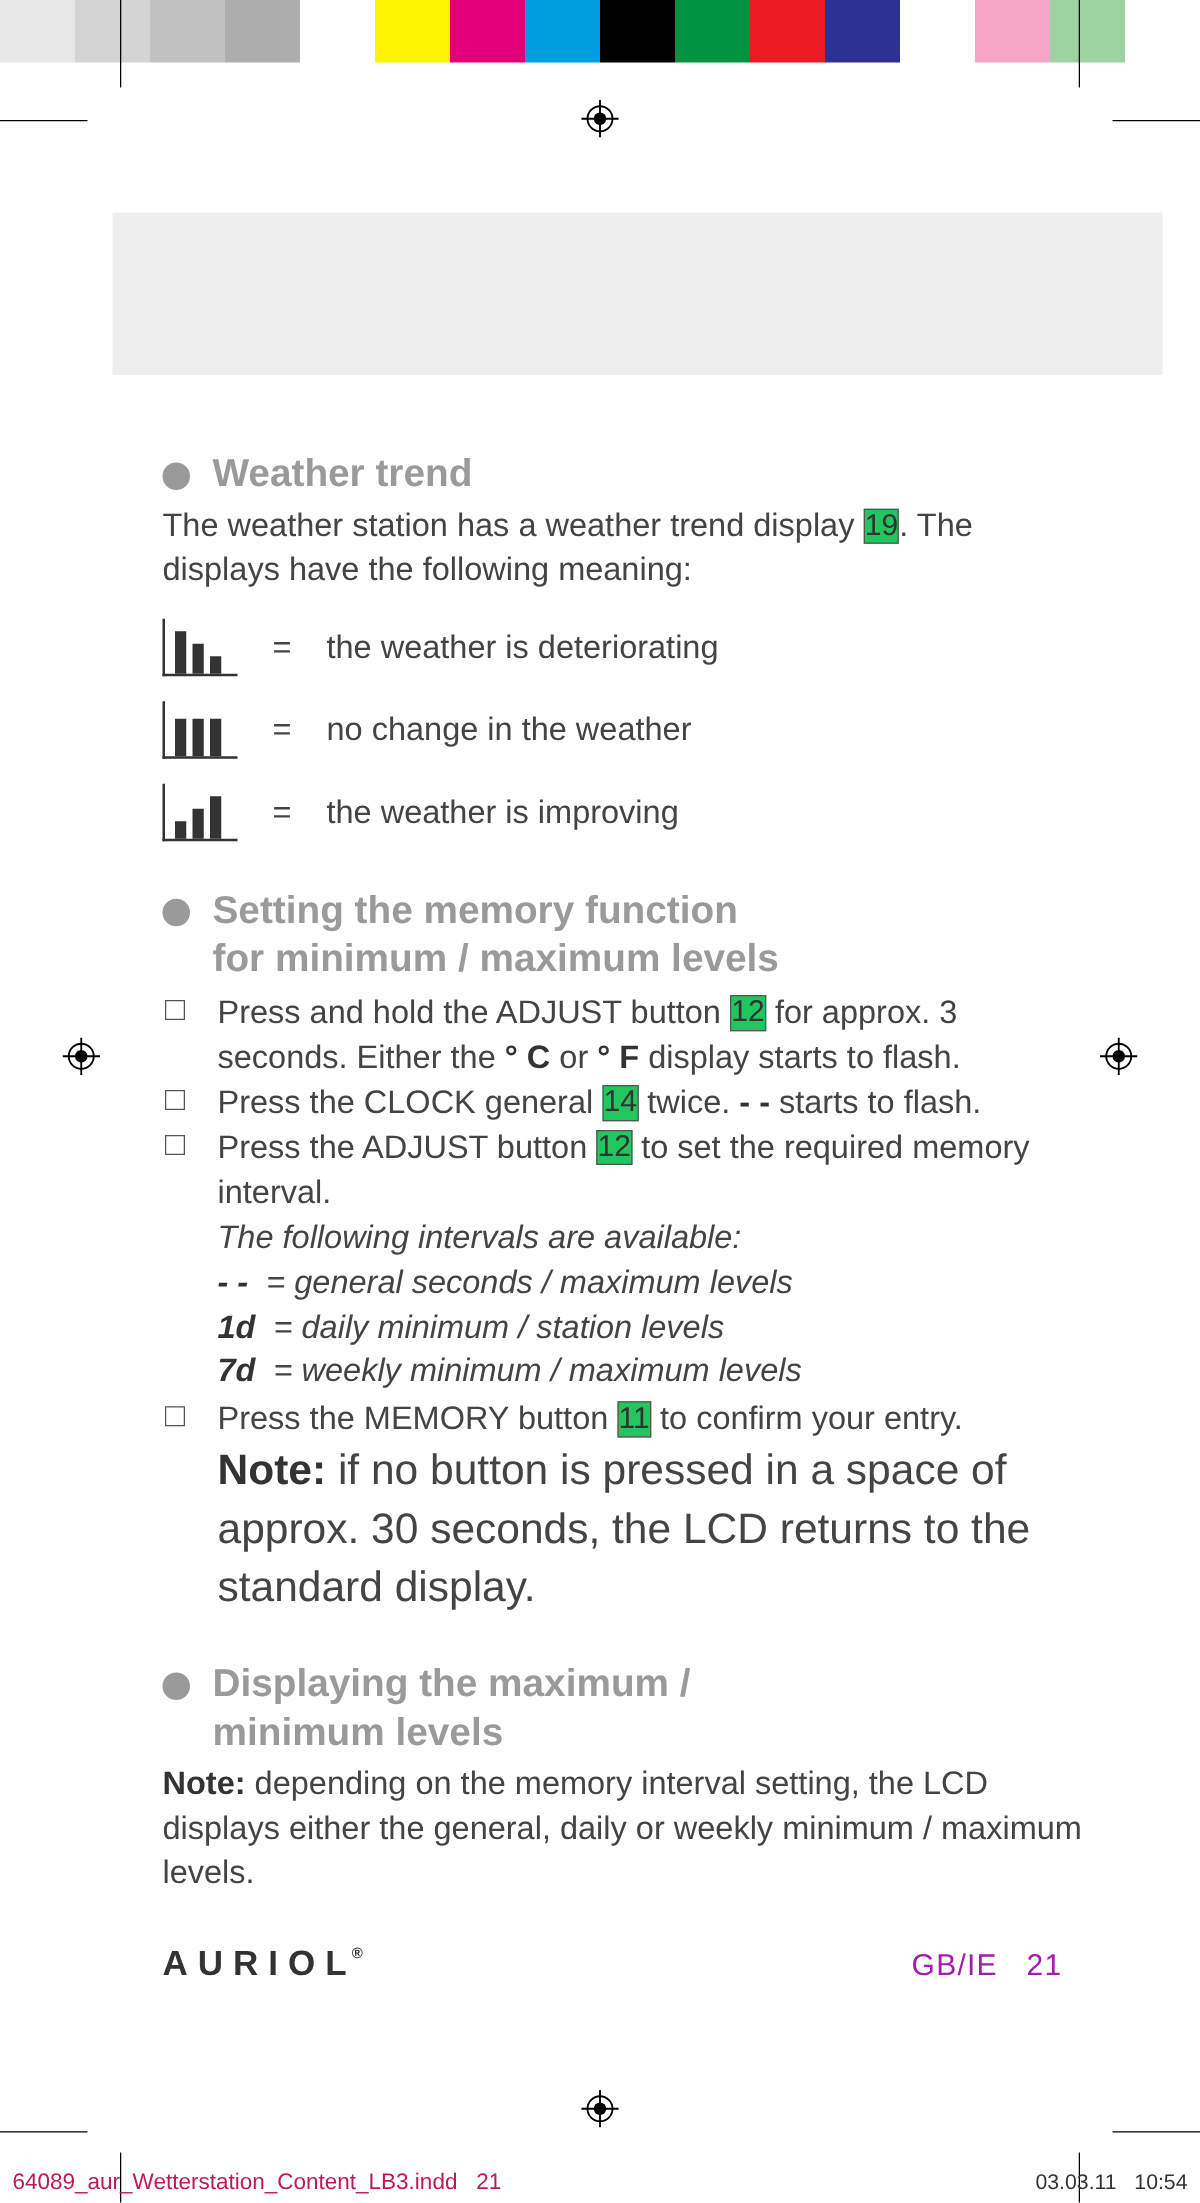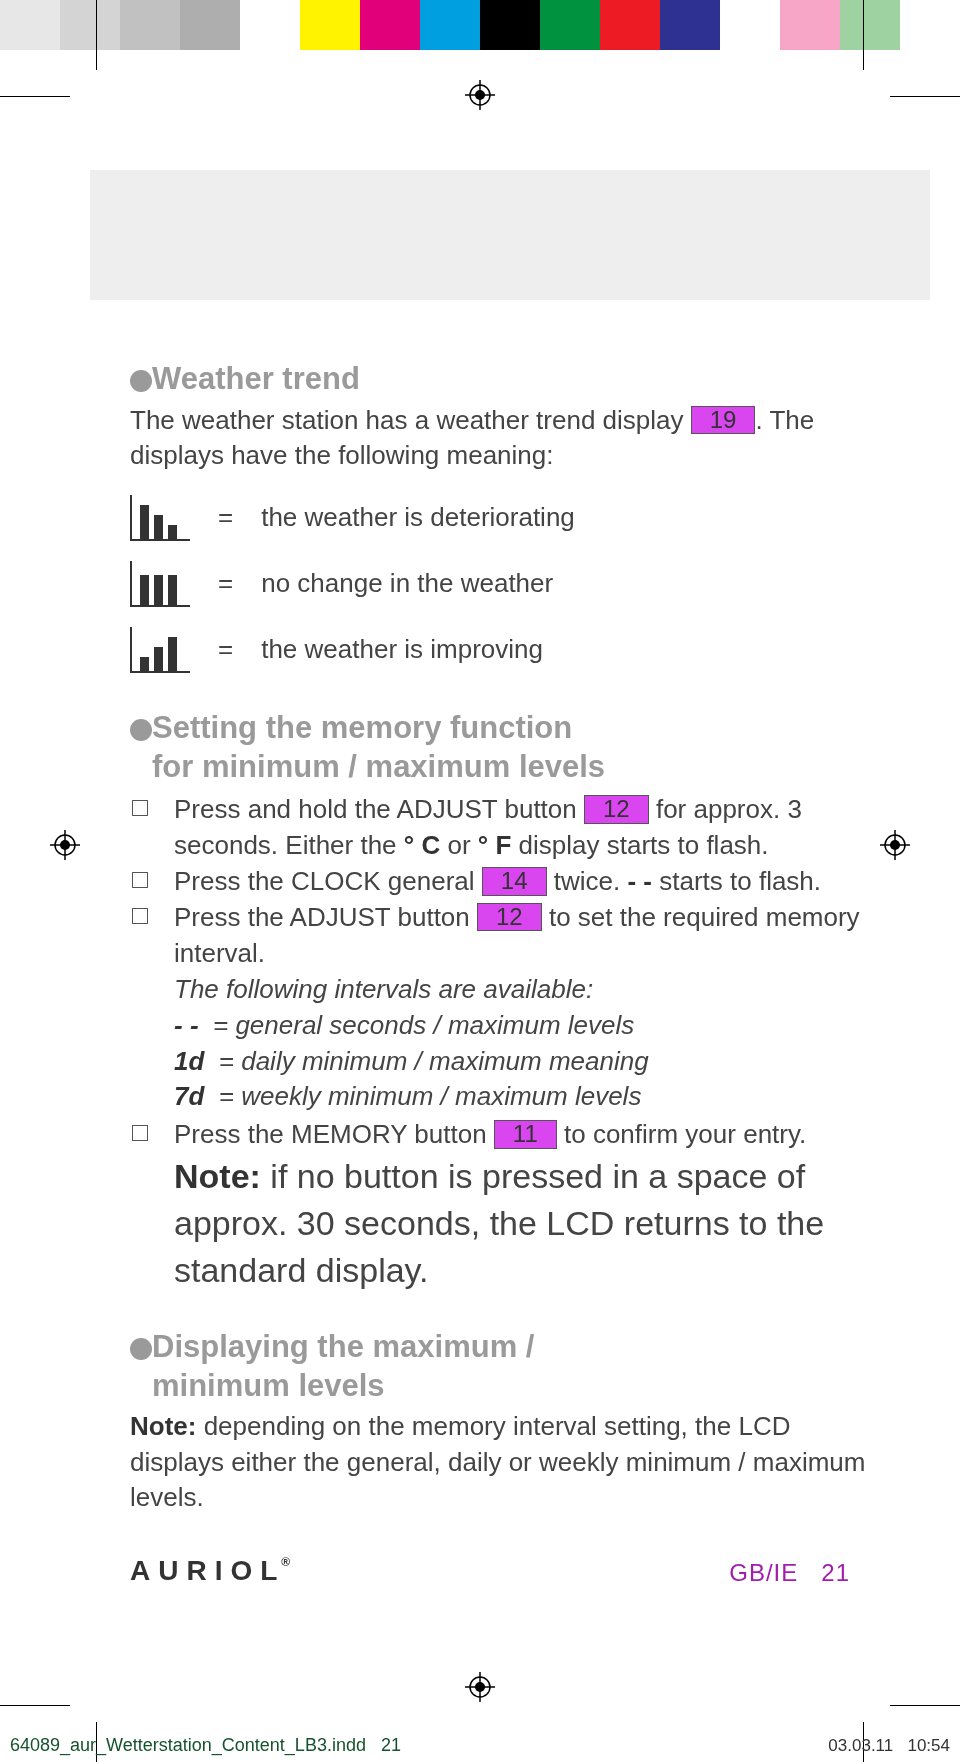--- a/index.html
+++ b/index.html
@@ -40,21 +40,21 @@
     margin-right: -60px;
   }
   h3.section {
     color: #9a9a9a;
     font-size: 31px;
     font-weight: 700;
     line-height: 1.25;
     margin-bottom: 4px;
   }
   h3.section.tight { margin-bottom: 0; }
-  .lead-bullet-row { display: flex; align-items: flex-start; }
+  .lead-bullet-row { display: flex; align-items: flex-start; gap: 18px; }
   .lead-bullet {
     width: 22px; height: 22px; border-radius: 50%; background: #9a9a9a;
     margin-top: 10px;
     flex: 0 0 22px;
   }
   p.body, li.body, div.body {
     font-size: 26px;
     line-height: 1.35;
     color: #444;
   }
@@ -90,24 +90,24 @@
     position: absolute;
     left: 2px;
     top: 8px;
     width: 14px; height: 14px;
     border: 1.5px solid #555;
     background: transparent;
   }
   .keybox {
     display: inline-block;
     border: 1.5px solid #555;
-    padding: 0 18px;
+    padding: 0 0;
     line-height: 1.1;
     font-size: 24px;
-    background: #d946ef;
+    background: #22c55e;
     color: #333;
     vertical-align: 1px;
   }
   .bold { font-weight: 700; color: #333; }
   .interval-block { padding-left: 44px; font-style: italic; }
   .interval-block > div { font-size: 26px; line-height: 1.38; color: #444; }
   .note-block { padding-left: 44px; font-size: 34px; line-height: 1.38; color: #444; }
   .note-block .bold, ul.steps .bold, p.body .bold { font-weight: 700; color: #333; }
   .footer-logo {
     position: absolute;
@@ -125,21 +125,21 @@
     bottom: 175px;
     font-size: 24px;
     color: #a21caf;
     letter-spacing: 1px;
   }
   .imprint-left {
     position: absolute;
     left: 10px;
     bottom: 6px;
     font-size: 18px;
-    color: #14532d;
+    color: #be185d;
   }
   .imprint-right {
     position: absolute;
     right: 10px;
     bottom: 6px;
     font-size: 17px;
     color: #333;
   }
 </style>
 </head>
@@ -261,21 +261,21 @@
     <li class="body">
       <span>Press the CLOCK general </span><span class="keybox">14</span><span> twice. </span><span class="bold">- -</span><span> starts to flash.</span>
     </li>
     <li class="body">
       <span>Press the ADJUST button </span><span class="keybox">12</span><span> to set the required memory interval.</span>
     </li>
   </ul>
   <div class="interval-block">
     <div>The following intervals are available:</div>
     <div><span class="bold">- -</span>&nbsp;&nbsp;<span>= general seconds / maximum levels</span></div>
-    <div><span class="bold">1d</span>&nbsp;&nbsp;<span>= daily minimum / maximum meaning</span></div>
+    <div><span class="bold">1d</span>&nbsp;&nbsp;<span>= daily minimum / station levels</span></div>
     <div><span class="bold">7d</span>&nbsp;&nbsp;<span>= weekly minimum / maximum levels</span></div>
   </div>
   <ul class="steps">
     <li class="body">
       <span>Press the MEMORY button </span><span class="keybox">11</span><span> to confirm your entry.</span>
     </li>
   </ul>
   <div class="note-block">
     <span class="bold">Note:</span><span> if no button is pressed in a space of approx. 30 seconds, the LCD returns to the standard display.</span>
   </div>

